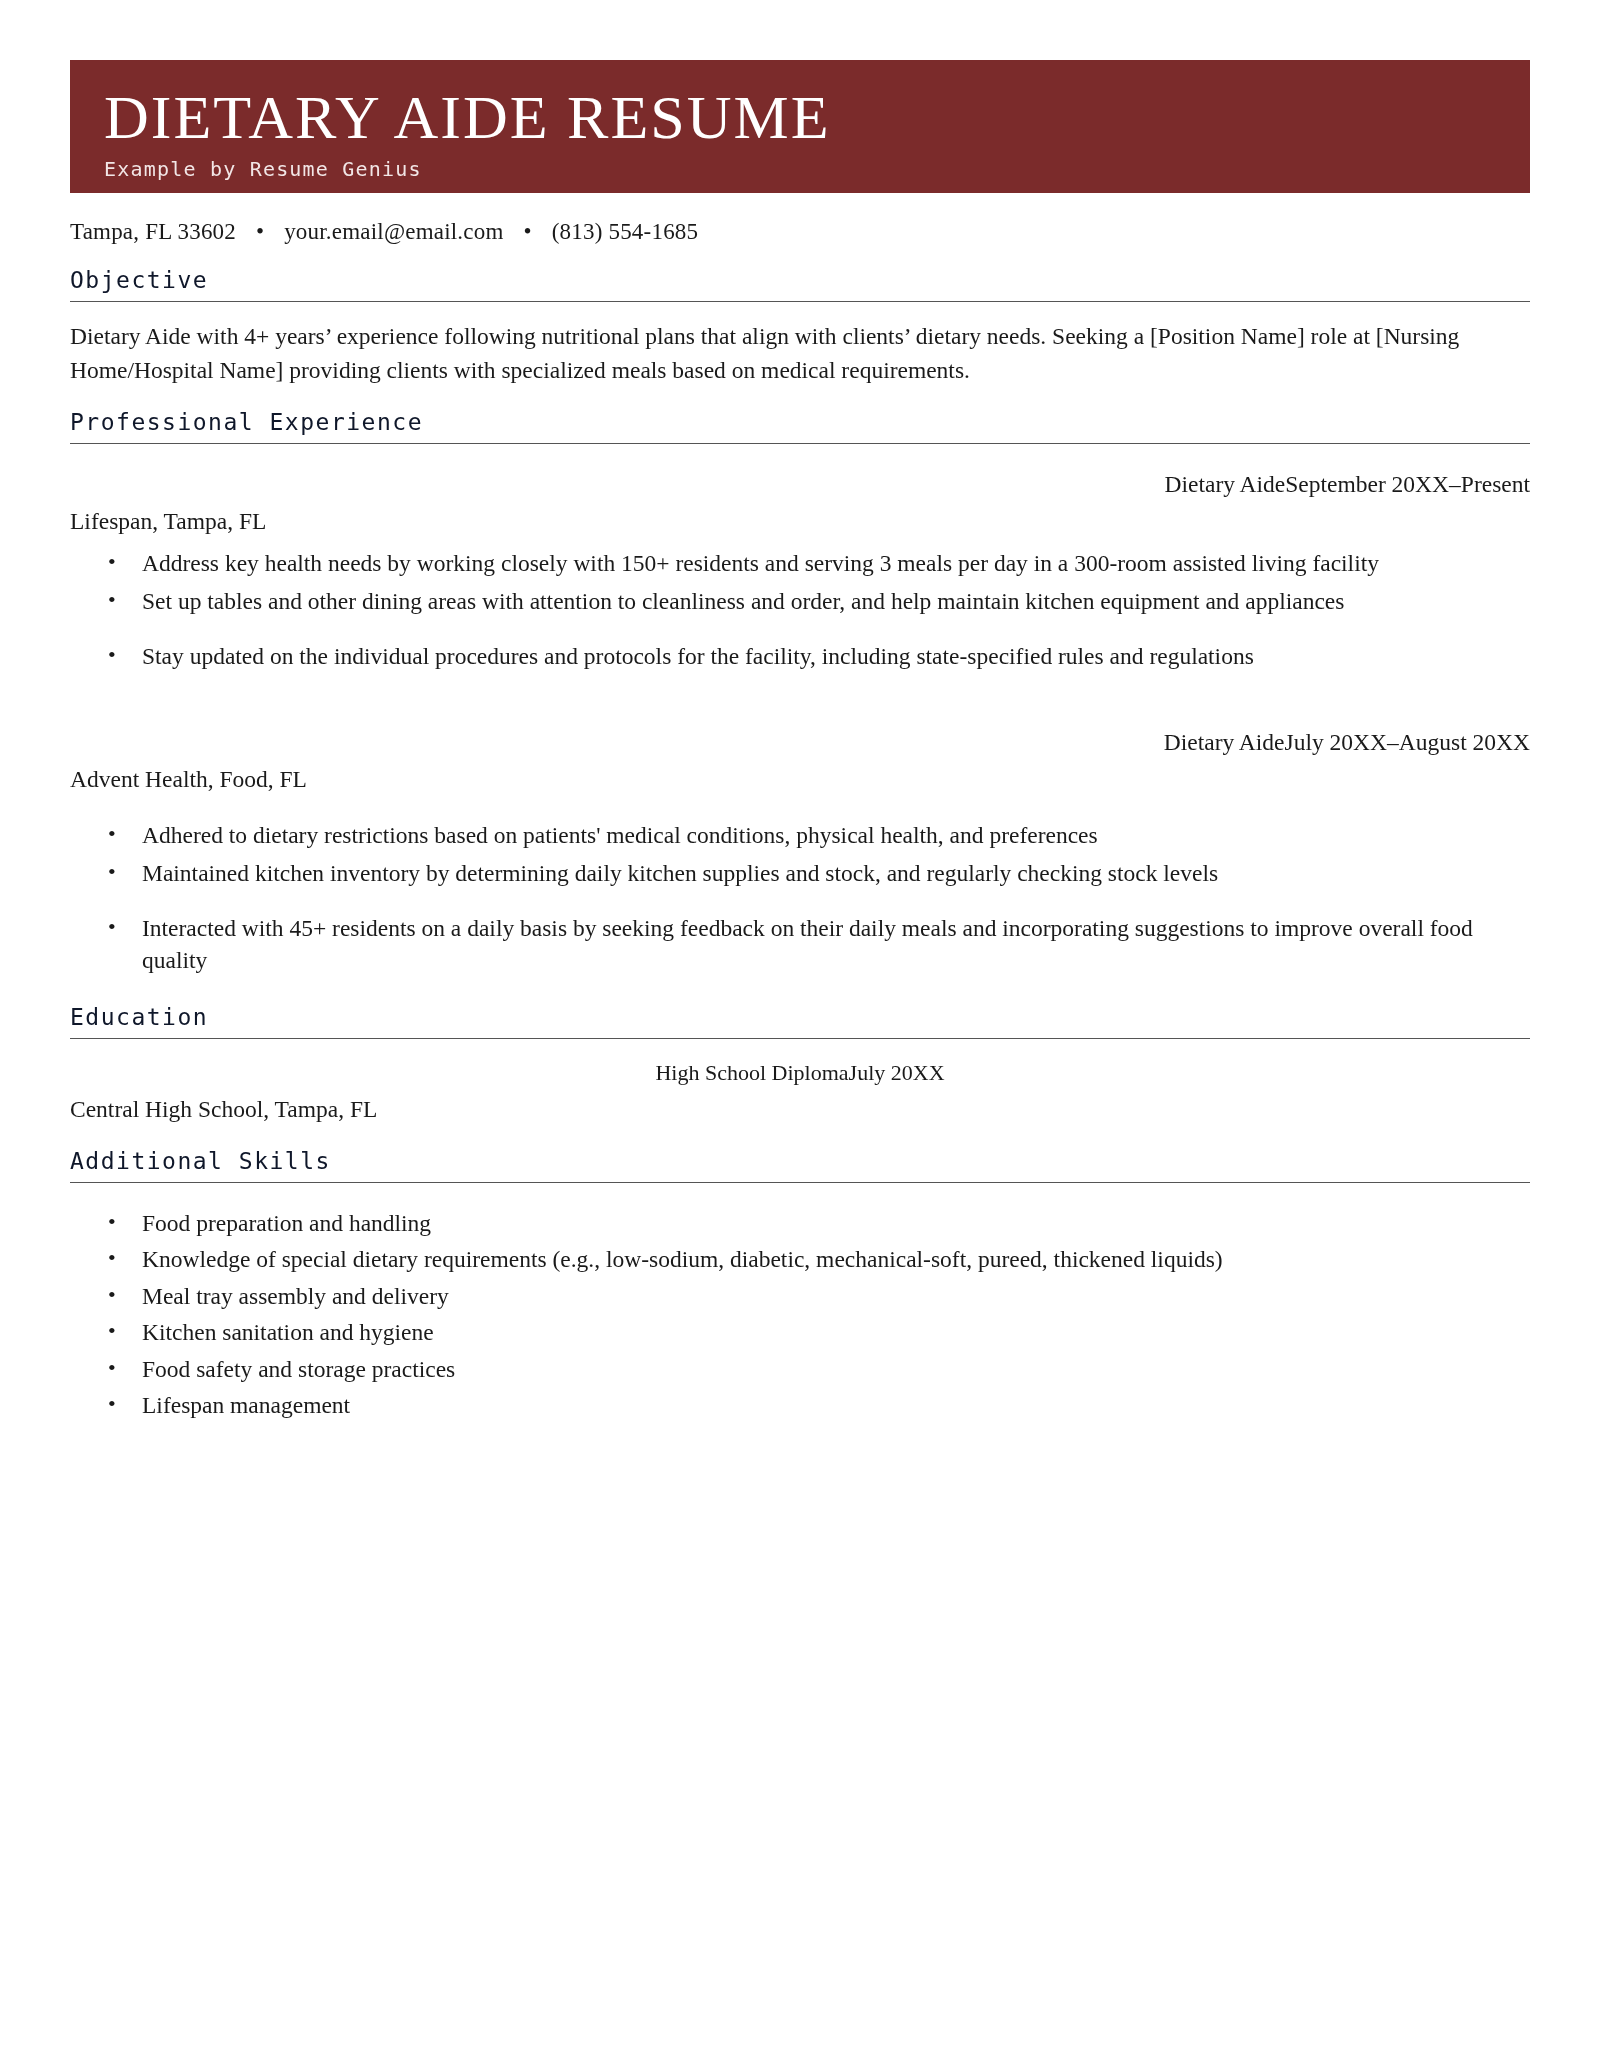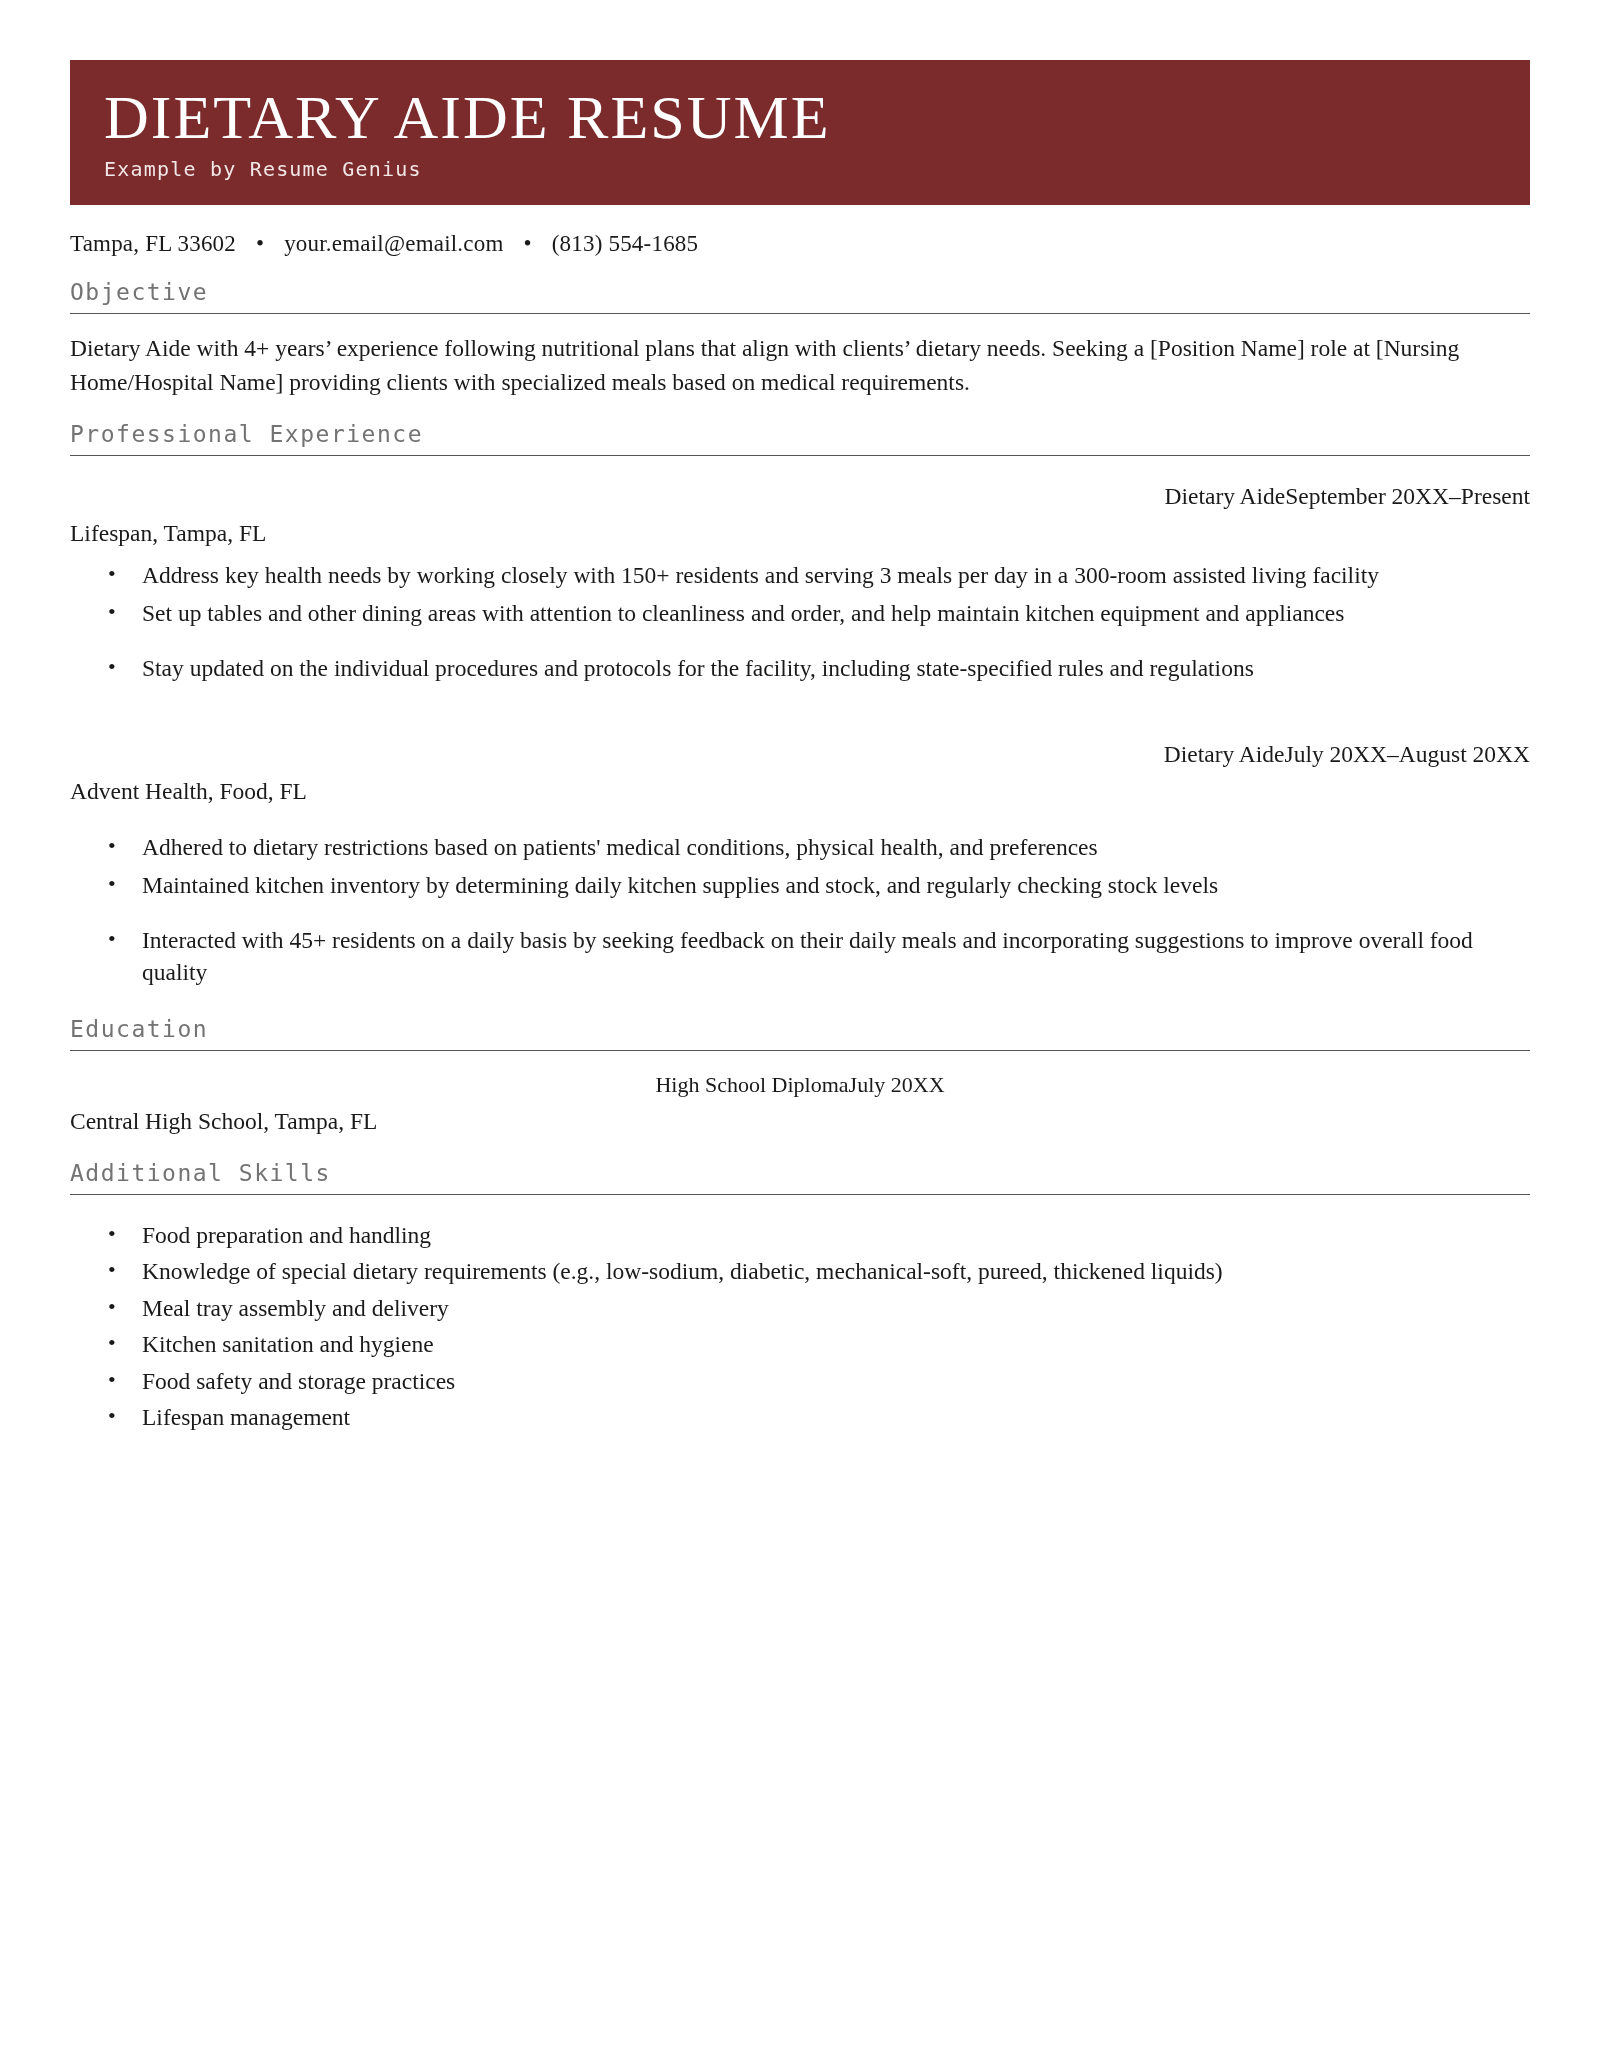--- a/index.html
+++ b/index.html
@@ -17,21 +17,21 @@
     position: relative;
     width: 1600px;
     min-height: 2071px;
     background: #ffffff;
     box-sizing: border-box;
     padding: 0;
   }
   .header-band {
     margin: 60px 70px 0 70px;
     background: #7b2b2b;
-    padding: 26px 34px 24px 34px;
+    padding: 26px 34px 12px 34px;
     box-sizing: border-box;
   }
   .header-title {
     font-family: "Liberation Serif", serif;
     color: #ffffff;
     font-size: 62px;
     line-height: 1.02;
     letter-spacing: 2px;
     font-weight: normal;
     margin: 0 0 8px 0;
@@ -53,21 +53,21 @@
   .contact-sep {
     display: inline-block;
     padding: 0 14px;
     color: #1a1a1a;
   }
   .section {
     margin: 0 70px;
   }
   .section-heading {
     font-family: "DejaVu Sans Mono", monospace;
-    color: #737373;
+    color: #0f172a;
     font-size: 23px;
     letter-spacing: 1.5px;
     padding: 22px 0 8px 0;
     border-bottom: 1.5px solid #555555;
   }
   .section-body {
     padding-top: 18px;
     font-size: 23.5px;
     line-height: 1.42;
   }

